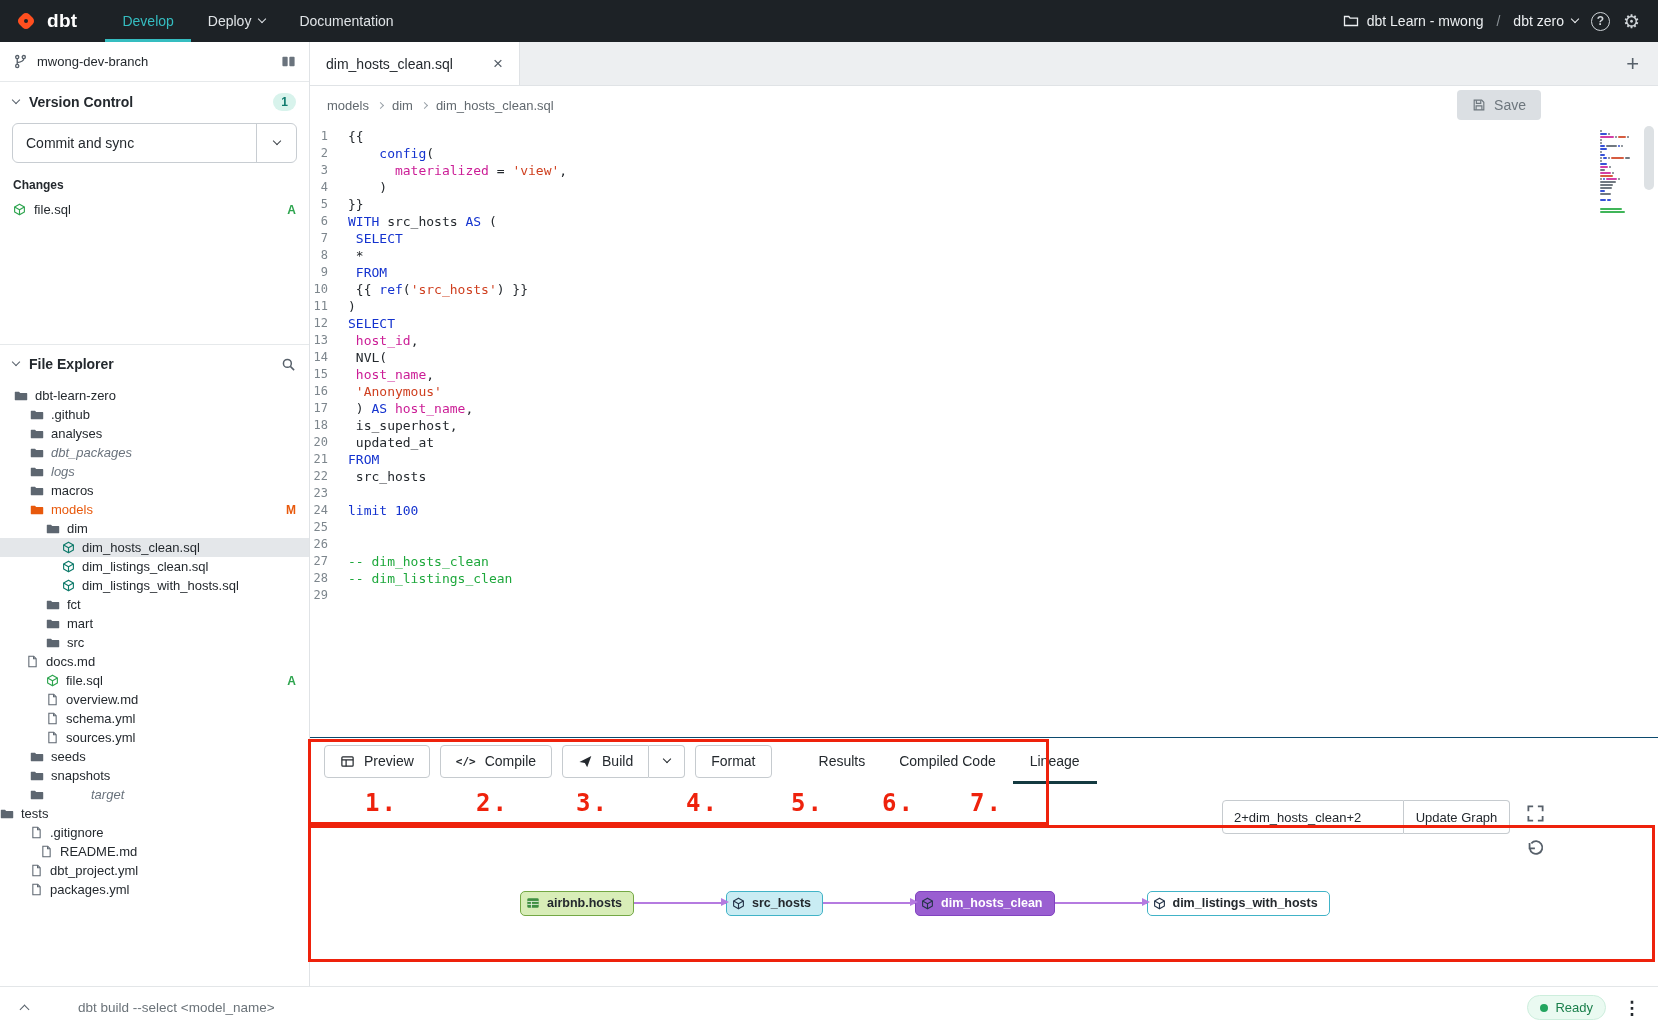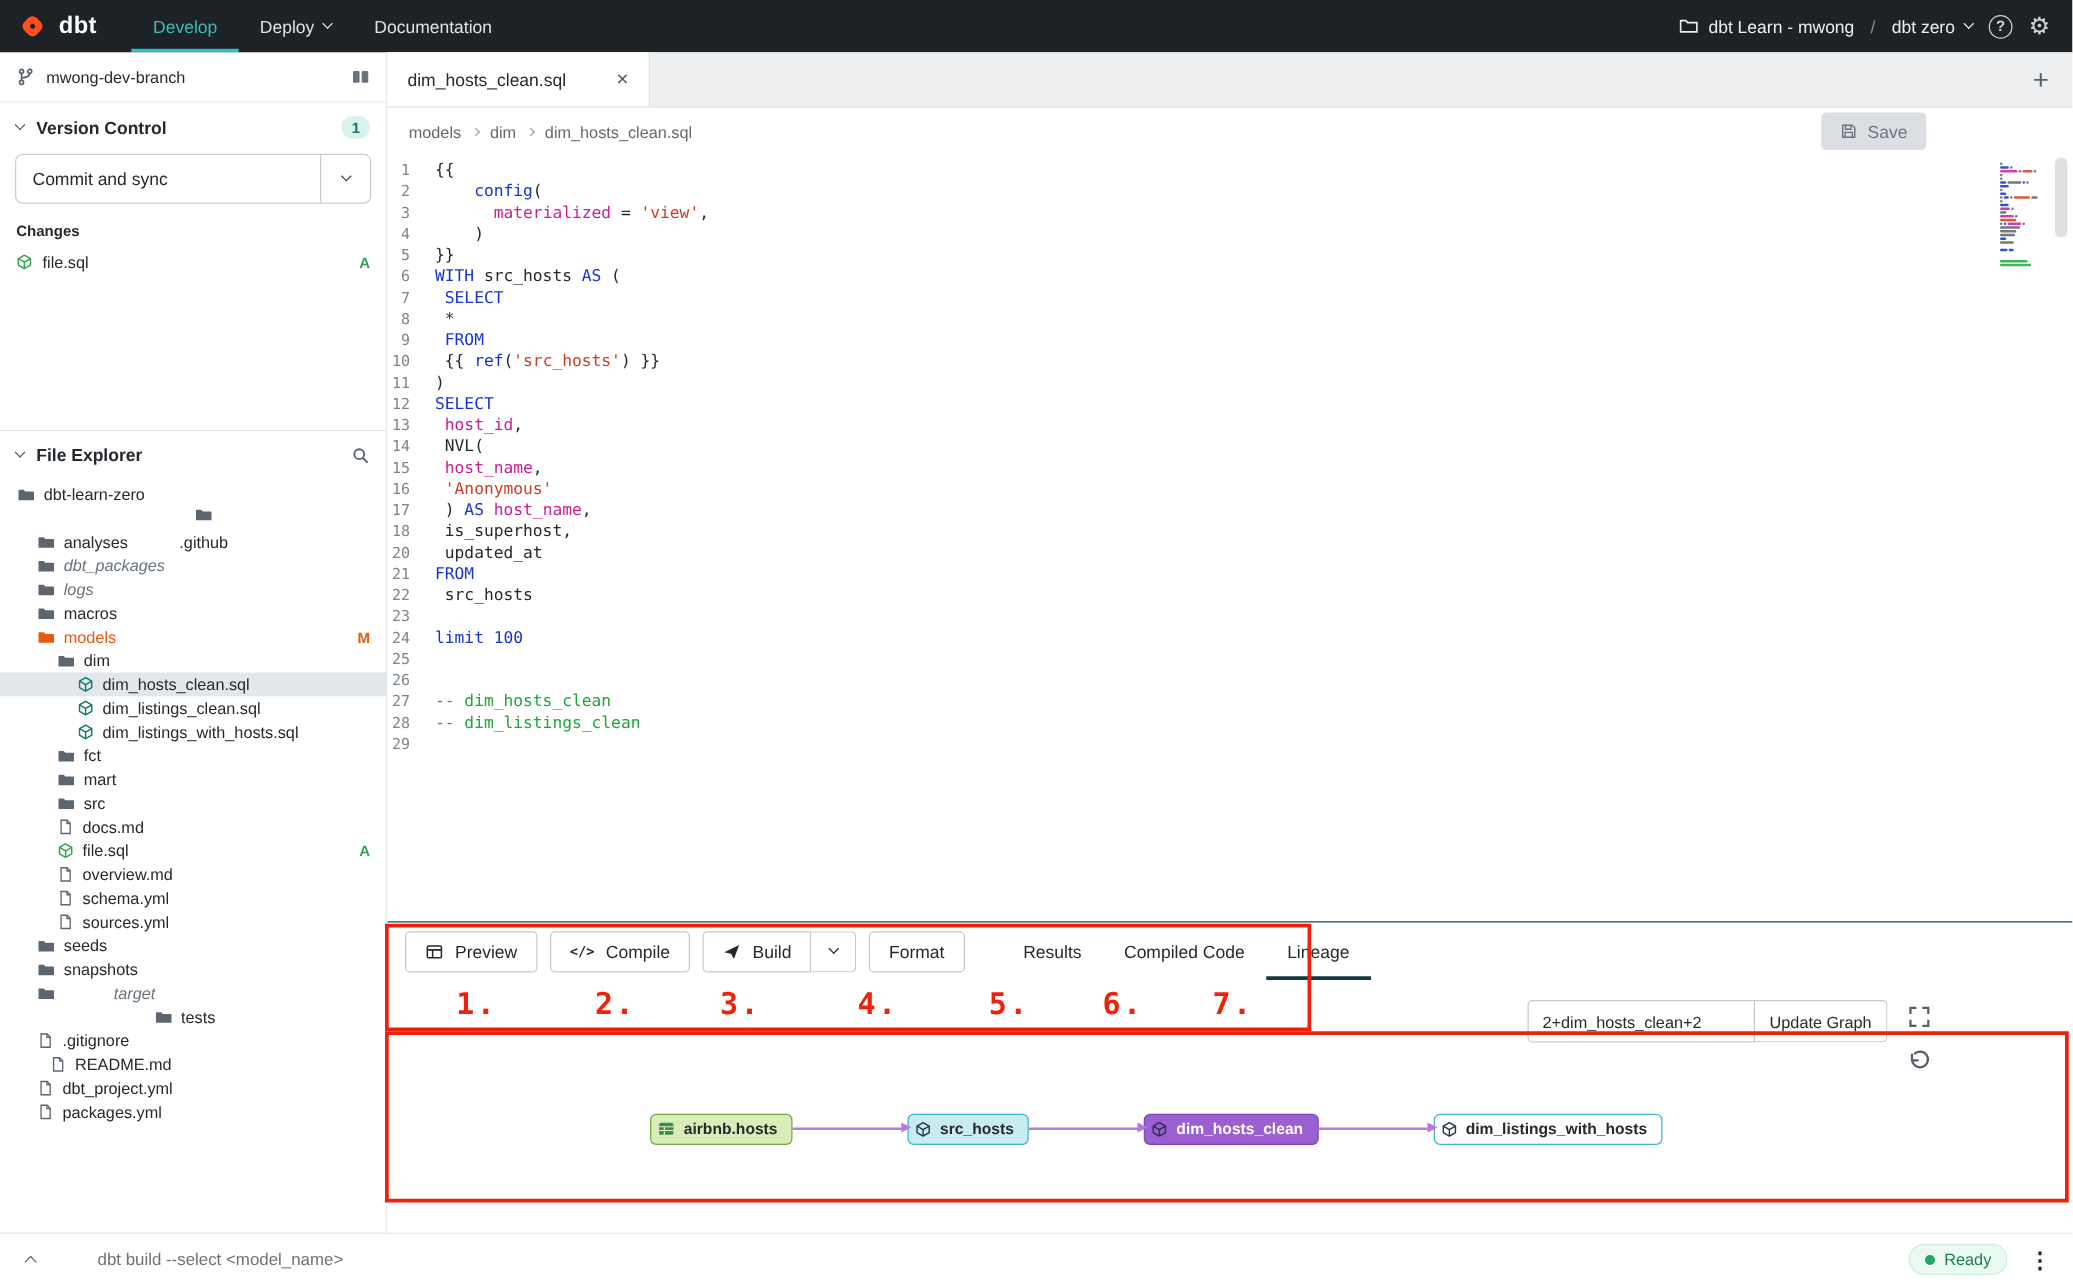--- a/index.html
+++ b/index.html
@@ -233,21 +233,21 @@
       </div>
       <div class="tree" id="file-tree">
           <div class="tree-row" style="padding-left: 14px;">
             <span class="ic folder-icon">
               <svg width="14" height="14" viewBox="0 0 16 16">
                 <path fill="currentColor" d="M1.5 3.1h4.2l1.4 1.6h7.4c.3 0 .6.3.6.6v7c0 .3-.3.6-.6.6H1.5c-.3 0-.6-.3-.6-.6V3.7c0-.3.3-.6.6-.6z"></path>
               </svg>
             </span>
             <span class="tree-label">dbt-learn-zero</span>
           </div>
-          <div class="tree-row" style="padding-left: 30px; flex-direction: column;">
+          <div class="tree-row" style="padding-left: 30px;">
             <span class="ic folder-icon">
               <svg width="14" height="14" viewBox="0 0 16 16">
                 <path fill="currentColor" d="M1.5 3.1h4.2l1.4 1.6h7.4c.3 0 .6.3.6.6v7c0 .3-.3.6-.6.6H1.5c-.3 0-.6-.3-.6-.6V3.7c0-.3.3-.6.6-.6z"></path>
               </svg>
             </span>
             <span class="tree-label">.github</span>
           </div>
           <div class="tree-row" style="padding-left: 30px;">
             <span class="ic folder-icon">
               <svg width="14" height="14" viewBox="0 0 16 16">
@@ -341,64 +341,64 @@
             <span class="tree-label">mart</span>
           </div>
           <div class="tree-row" style="padding-left: 46px;">
             <span class="ic folder-icon">
               <svg width="14" height="14" viewBox="0 0 16 16">
                 <path fill="currentColor" d="M1.5 3.1h4.2l1.4 1.6h7.4c.3 0 .6.3.6.6v7c0 .3-.3.6-.6.6H1.5c-.3 0-.6-.3-.6-.6V3.7c0-.3.3-.6.6-.6z"></path>
               </svg>
             </span>
             <span class="tree-label">src</span>
           </div>
+          <div class="tree-row" style="padding-left: 26px;">
+            <span class="ic doc-file-icon">
+              <svg width="13" height="13" viewBox="0 0 16 16" fill="none" stroke="currentColor" stroke-width="1.3">
+                <path d="M3.5 1.5h6l3 3v10h-9z"></path>
+                <path d="M9.3 1.7v3h3"></path>
+              </svg>
+            </span>
+            <span class="tree-label">docs.md</span>
+          </div>
+          <div class="tree-row" style="padding-left: 46px;">
+            <span class="ic sql-file-added-icon">
+              <svg width="13" height="13" viewBox="0 0 16 16" fill="none" stroke="currentColor" stroke-width="1.4" stroke-linejoin="round">
+                <path d="M8 1.4 14 4.9v6.2L8 14.6 2 11.1V4.9z"></path>
+                <path d="M2 4.9l6 3.4 6-3.4M8 8.3v6.3"></path>
+              </svg>
+            </span>
+            <span class="tree-label">file.sql</span>
+            <span class="tree-badge b-A">A</span>
+          </div>
           <div class="tree-row" style="padding-left: 46px;">
             <span class="ic doc-file-icon">
               <svg width="13" height="13" viewBox="0 0 16 16" fill="none" stroke="currentColor" stroke-width="1.3">
                 <path d="M3.5 1.5h6l3 3v10h-9z"></path>
                 <path d="M9.3 1.7v3h3"></path>
               </svg>
             </span>
-            <span class="tree-label">docs.md</span>
-          </div>
-          <div class="tree-row" style="padding-left: 46px;">
-            <span class="ic sql-file-added-icon">
-              <svg width="13" height="13" viewBox="0 0 16 16" fill="none" stroke="currentColor" stroke-width="1.4" stroke-linejoin="round">
-                <path d="M8 1.4 14 4.9v6.2L8 14.6 2 11.1V4.9z"></path>
-                <path d="M2 4.9l6 3.4 6-3.4M8 8.3v6.3"></path>
-              </svg>
-            </span>
-            <span class="tree-label">file.sql</span>
-            <span class="tree-badge b-A">A</span>
+            <span class="tree-label">overview.md</span>
           </div>
           <div class="tree-row" style="padding-left: 46px;">
             <span class="ic doc-file-icon">
               <svg width="13" height="13" viewBox="0 0 16 16" fill="none" stroke="currentColor" stroke-width="1.3">
                 <path d="M3.5 1.5h6l3 3v10h-9z"></path>
                 <path d="M9.3 1.7v3h3"></path>
               </svg>
             </span>
-            <span class="tree-label">overview.md</span>
+            <span class="tree-label">schema.yml</span>
           </div>
           <div class="tree-row" style="padding-left: 46px;">
             <span class="ic doc-file-icon">
               <svg width="13" height="13" viewBox="0 0 16 16" fill="none" stroke="currentColor" stroke-width="1.3">
                 <path d="M3.5 1.5h6l3 3v10h-9z"></path>
                 <path d="M9.3 1.7v3h3"></path>
               </svg>
             </span>
-            <span class="tree-label">schema.yml</span>
-          </div>
-          <div class="tree-row" style="padding-left: 46px;">
-            <span class="ic doc-file-icon">
-              <svg width="13" height="13" viewBox="0 0 16 16" fill="none" stroke="currentColor" stroke-width="1.3">
-                <path d="M3.5 1.5h6l3 3v10h-9z"></path>
-                <path d="M9.3 1.7v3h3"></path>
-              </svg>
-            </span>
             <span class="tree-label">sources.yml</span>
           </div>
           <div class="tree-row" style="padding-left: 30px;">
             <span class="ic folder-icon">
               <svg width="14" height="14" viewBox="0 0 16 16">
                 <path fill="currentColor" d="M1.5 3.1h4.2l1.4 1.6h7.4c.3 0 .6.3.6.6v7c0 .3-.3.6-.6.6H1.5c-.3 0-.6-.3-.6-.6V3.7c0-.3.3-.6.6-.6z"></path>
               </svg>
             </span>
             <span class="tree-label">seeds</span>
           </div>
@@ -411,21 +411,21 @@
             <span class="tree-label">snapshots</span>
           </div>
           <div class="tree-row italic" style="padding-left: 30px; gap: 47px;">
             <span class="ic folder-icon">
               <svg width="14" height="14" viewBox="0 0 16 16">
                 <path fill="currentColor" d="M1.5 3.1h4.2l1.4 1.6h7.4c.3 0 .6.3.6.6v7c0 .3-.3.6-.6.6H1.5c-.3 0-.6-.3-.6-.6V3.7c0-.3.3-.6.6-.6z"></path>
               </svg>
             </span>
             <span class="tree-label">target</span>
           </div>
-          <div class="tree-row" style=" justify-content: center;">
+          <div class="tree-row" style="">
             <span class="ic folder-icon">
               <svg width="14" height="14" viewBox="0 0 16 16">
                 <path fill="currentColor" d="M1.5 3.1h4.2l1.4 1.6h7.4c.3 0 .6.3.6.6v7c0 .3-.3.6-.6.6H1.5c-.3 0-.6-.3-.6-.6V3.7c0-.3.3-.6.6-.6z"></path>
               </svg>
             </span>
             <span class="tree-label">tests</span>
           </div>
           <div class="tree-row" style="padding-left: 30px;">
             <span class="ic doc-file-icon">
               <svg width="13" height="13" viewBox="0 0 16 16" fill="none" stroke="currentColor" stroke-width="1.3">

